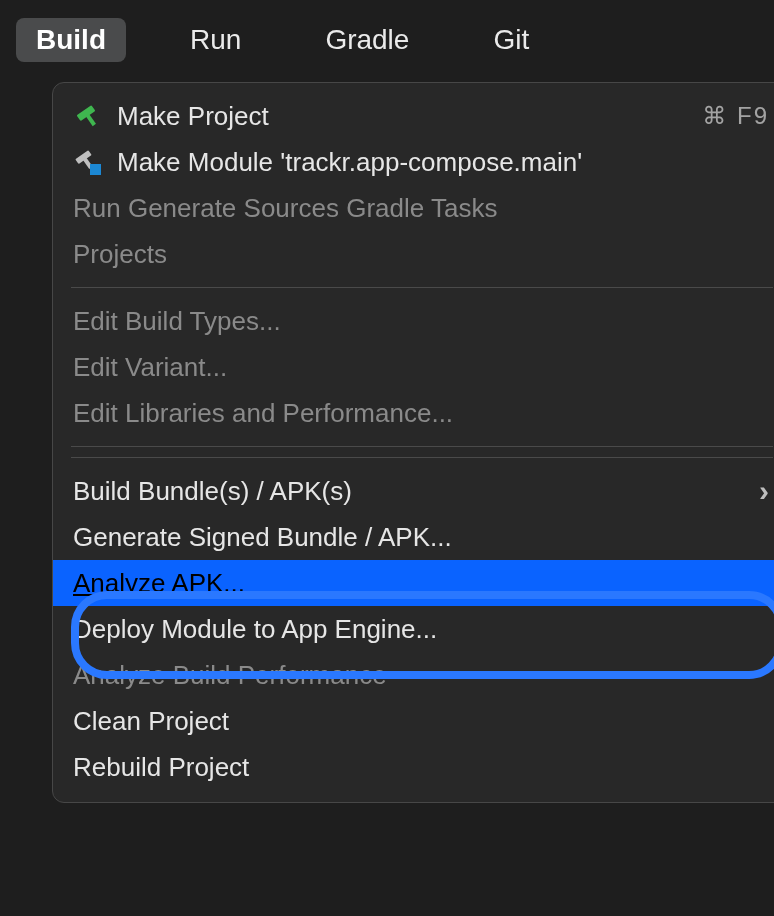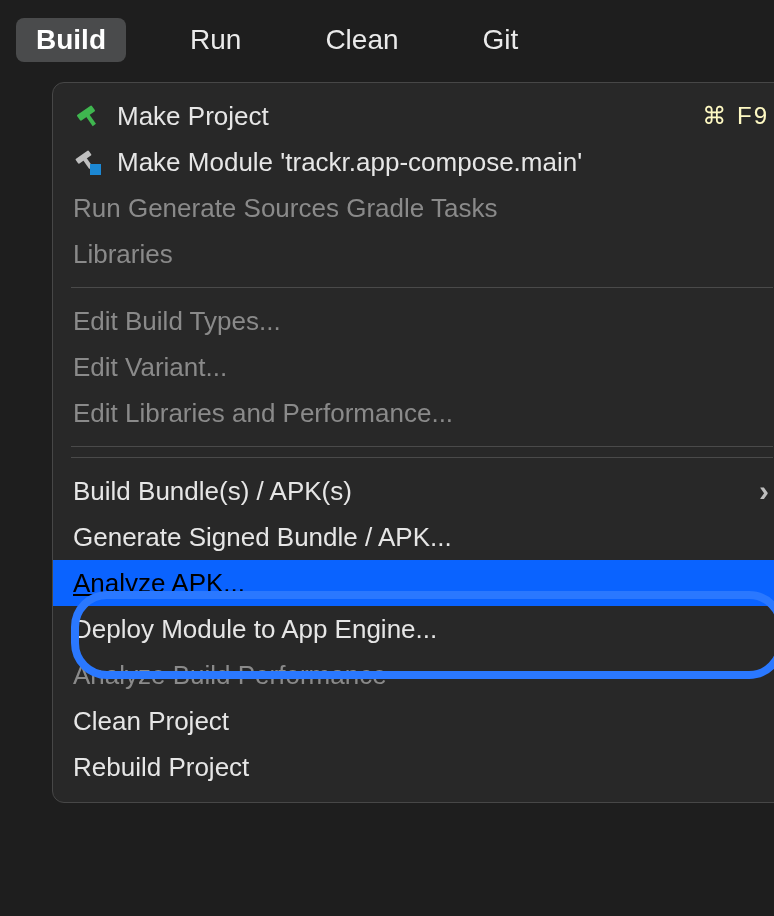--- a/index.html
+++ b/index.html
@@ -53,21 +53,21 @@
   .menu-item:not(.with-icon) { padding-left: 20px; justify-content: center; }
   .menu-item.disabled { color: #8a8a8a; }
   .menu-icon {
     width: 44px;
     display: inline-flex;
     align-items: center;
     justify-content: flex-start;
   }
   .menu-item .label { flex: 1; }
   .menu-item .shortcut {
-    color: #fef9c3;
+    color: #a3a3a3;
     font-size: 24px;
     letter-spacing: 2px;
   }
   .menu-item .chevron {
     color: #bdbdbd;
     font-size: 30px;
     font-weight: 600;
   }
   .sep {
     height: 1px;
@@ -91,21 +91,21 @@
     top: 508px;
   }
   svg { display: block; }
 </style>
 </head>
 <body>
 
 <div class="menubar">
   <div class="menubar-item active">Build</div>
   <div class="menubar-item">Run</div>
-  <div class="menubar-item">Clean</div>
+  <div class="menubar-item">Gradle</div>
   <div class="menubar-item">Git</div>
 </div>
 
 <div class="dropdown">
 
   <div class="menu-item with-icon">
     <span class="menu-icon">
       <svg width="30" height="30" viewBox="0 0 30 30">
         <g transform="rotate(-35 15 15)">
           <rect x="6" y="8" width="18" height="7" rx="1" fill="#3fb64f"></rect>
@@ -128,21 +128,21 @@
       </svg>
     </span>
     <span class="label">Make Module 'trackr.app-compose.main'</span>
   </div>
 
   <div class="menu-item disabled">
     <span class="label">Run Generate Sources Gradle Tasks</span>
   </div>
 
   <div class="menu-item disabled">
-    <span class="label">Libraries</span>
+    <span class="label">Projects</span>
   </div>
 
   <div class="sep"></div>
 
   <div class="menu-item disabled">
     <span class="label">Edit Build Types...</span>
   </div>
   <div class="menu-item disabled">
     <span class="label">Edit Variant...</span>
   </div>

